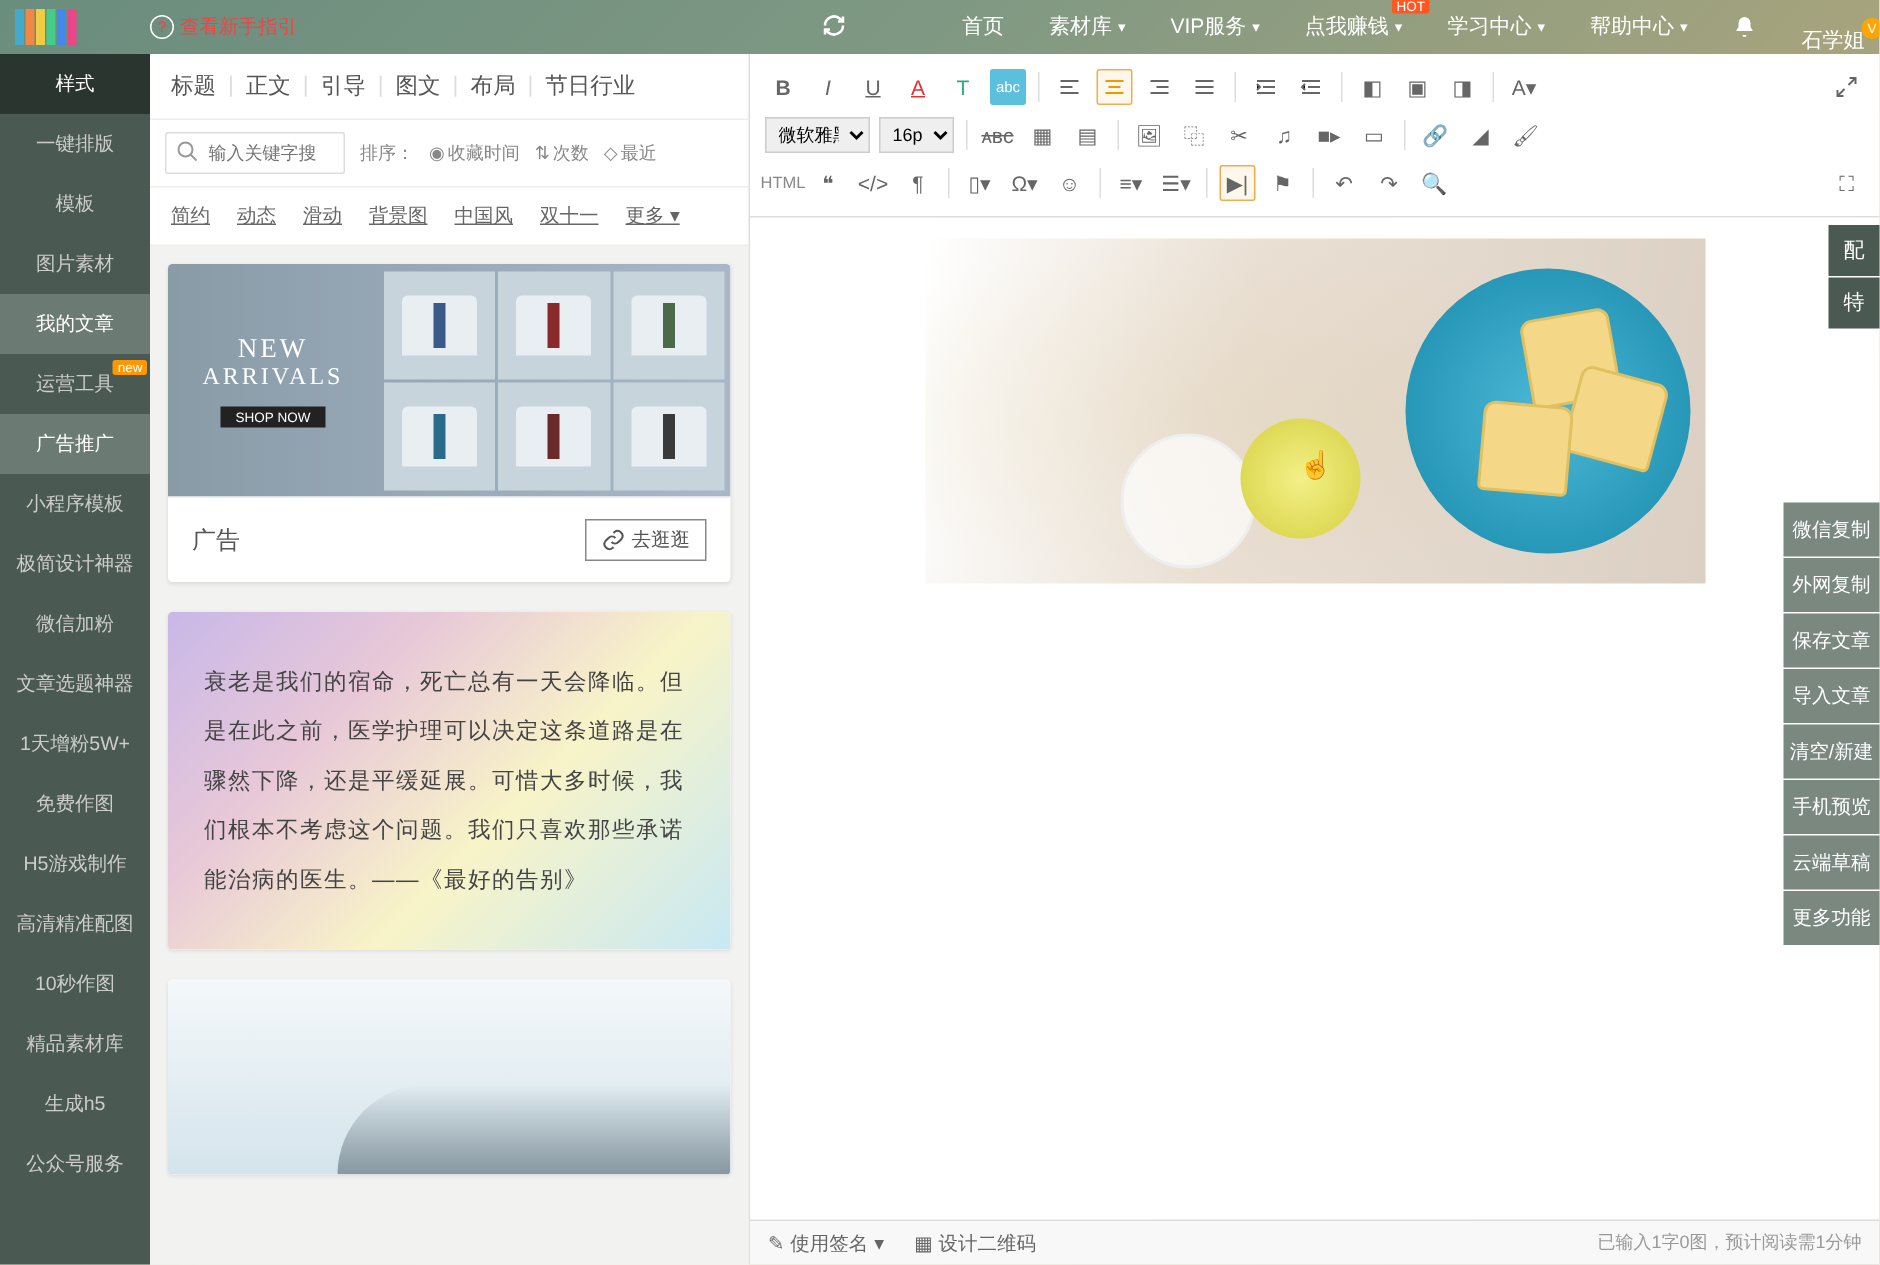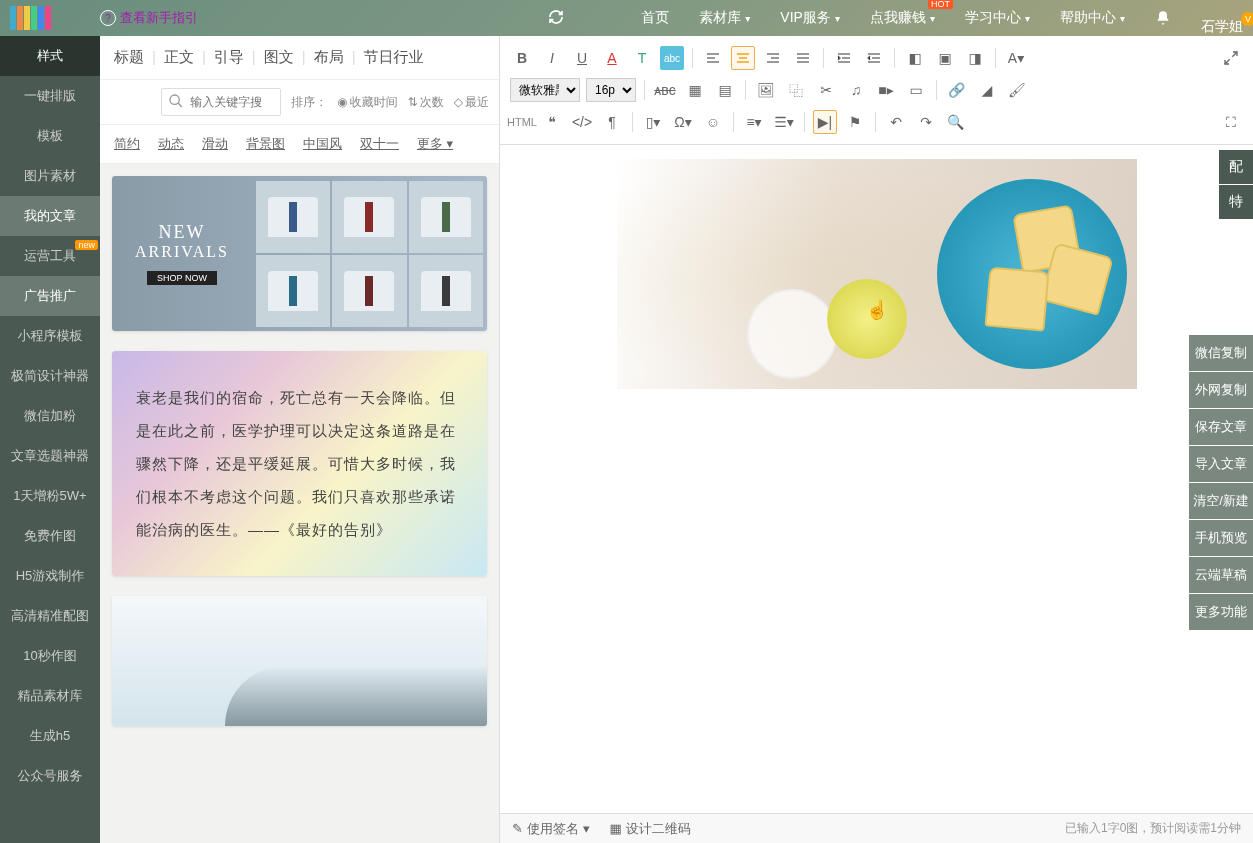--- a/index.html
+++ b/index.html
@@ -3,21 +3,21 @@
 <meta charset="utf-8">
 <style>
 * { margin: 0; padding: 0; box-sizing: border-box; font-family: "Microsoft YaHei", sans-serif; }
 body { width: 1253px; height: 843px; overflow: hidden; background: linear-gradient(135deg, #7fa896 0%, #9cb89e 30%, #d4c896 60%, #b8a880 100%); }
 
 
 .top-nav { height: 36px; background: rgba(60,80,70,0.3); display: flex; align-items: center; padding: 0 10px; color: #fff; font-size: 14px; }
 .logo { width: 80px; height: 30px; display: flex; align-items: center; }
 .logo-bars { display: flex; gap: 1px; }
 .logo-bars span { width: 6px; height: 24px; display: inline-block; }
-.guide-link { margin-left: 10px; font-size: 13px; color: #a21caf; cursor: pointer; display: flex; align-items: center; gap: 4px; }
+.guide-link { margin-left: 10px; font-size: 13px; color: #ef4444; cursor: pointer; display: flex; align-items: center; gap: 4px; }
 .guide-link::before { content: "?"; display: inline-flex; width: 14px; height: 14px; border: 1px solid #fff; border-radius: 50%; font-size: 10px; align-items: center; justify-content: center; }
 .refresh-area { margin-left: 350px; cursor: pointer; }
 .nav-right { margin-left: auto; display: flex; align-items: center; gap: 30px; font-size: 14px; }
 .nav-item { cursor: pointer; display: flex; align-items: center; gap: 2px; position: relative; }
 .dropdown-caret::after { content: "▾"; font-size: 10px; margin-left: 2px; }
 .badge-hot { background: #ff5722; color: #fff; font-size: 9px; padding: 0 3px; border-radius: 2px; position: absolute; top: -10px; right: -18px; }
 .bell-icon { font-size: 16px; }
 .user-name { position: relative; margin-top: 18px; }
 .vip-badge { position: absolute; top: -6px; right: -12px; width: 14px; height: 14px; background: #ffa500; border-radius: 50%; font-size: 9px; display: flex; align-items: center; justify-content: center; color: #fff; }
 
@@ -26,21 +26,21 @@
 .left-sidebar .item { height: 40px; display: flex; align-items: center; justify-content: center; cursor: pointer; position: relative; }
 .left-sidebar .item.active { background: #2a3530; color: #fff; }
 .left-sidebar .item.highlight { background: #6b7a72; color: #fff; }
 .left-sidebar .item .new-tag { background: #ff9800; color: #fff; font-size: 9px; padding: 0 3px; border-radius: 2px; position: absolute; right: 2px; top: 4px; }
 
 
 .middle-panel { position: absolute; left: 100px; top: 36px; width: 400px; bottom: 0; background: #fff; border-right: 1px solid #ddd; display: flex; flex-direction: column; }
 .tabs-row { display: flex; padding: 12px 14px; gap: 8px; font-size: 15px; color: #555; border-bottom: 1px solid #eee; }
 .tabs-row span { cursor: pointer; }
 .tabs-row .sep { color: #ddd; }
-.search-row { display: flex; align-items: center; padding: 8px 10px; gap: 10px; font-size: 12px; color: #888; border-bottom: 1px solid #eee; justify-content: flex-end; }
+.search-row { display: flex; align-items: center; padding: 8px 10px; gap: 10px; font-size: 12px; color: #888; border-bottom: 1px solid #eee; }
 .search-box { display: flex; align-items: center; border: 1px solid #ddd; border-radius: 2px; height: 28px; flex: 0 0 120px; }
 .search-box .s-icon { width: 28px; text-align: center; color: #aaa; }
 .search-box input { border: none; outline: none; width: 88px; font-size: 12px; }
 .sort-items { display: flex; gap: 10px; align-items: center; }
 .sort-items span { cursor: pointer; display: flex; align-items: center; gap: 2px; }
 .filter-row { display: flex; padding: 10px 14px; gap: 18px; font-size: 13px; color: #666; border-bottom: 1px solid #eee; text-decoration: underline; }
 .filter-row span { cursor: pointer; }
 .template-list { flex: 1; overflow-y: auto; padding: 12px; background: #f2f2f0; }
 .template-card { background: #fff; margin-bottom: 20px; border-radius: 3px; overflow: hidden; box-shadow: 0 1px 3px rgba(0,0,0,0.1); }
 .ad-image { height: 155px; background: linear-gradient(90deg, #8a9ba8 0%, #a8b8c8 100%); display: flex; align-items: center; }
@@ -233,20 +233,29 @@
                 <div class="tie" style="background:#6a2a2a"></div>
               </div>
             </div>
             <div class="shirt">
               <div class="shirt-body">
                 <div class="tie" style="background:#3a3a3a"></div>
               </div>
             </div>
           </div>
       </div>
+      <div class="card-footer">
+        <span class="label">广告</span>
+        <span class="go-btn">
+          <svg viewBox="0 0 24 24" fill="none" stroke="#555" stroke-width="2">
+              <path d="M10 14a5 5 0 0 0 7 0l3-3a5 5 0 0 0-7-7l-1 1M14 10a5 5 0 0 0-7 0l-3 3a5 5 0 0 0 7 7l1-1"></path>
+            </svg>
+          <span>去逛逛</span>
+        </span>
+      </div>
     </div>
     <div class="template-card quote-card" style="padding:0">
       <div class="quote-bg">
         <div class="quote-text">衰老是我们的宿命，死亡总有一天会降临。但是在此之前，医学护理可以决定这条道路是在骤然下降，还是平缓延展。可惜大多时候，我们根本不考虑这个问题。我们只喜欢那些承诺能治病的医生。——《最好的告别》</div>
       </div>
     </div>
     <div class="template-card">
       <div class="img-card3">
           <div class="bridge"></div>
         </div>

